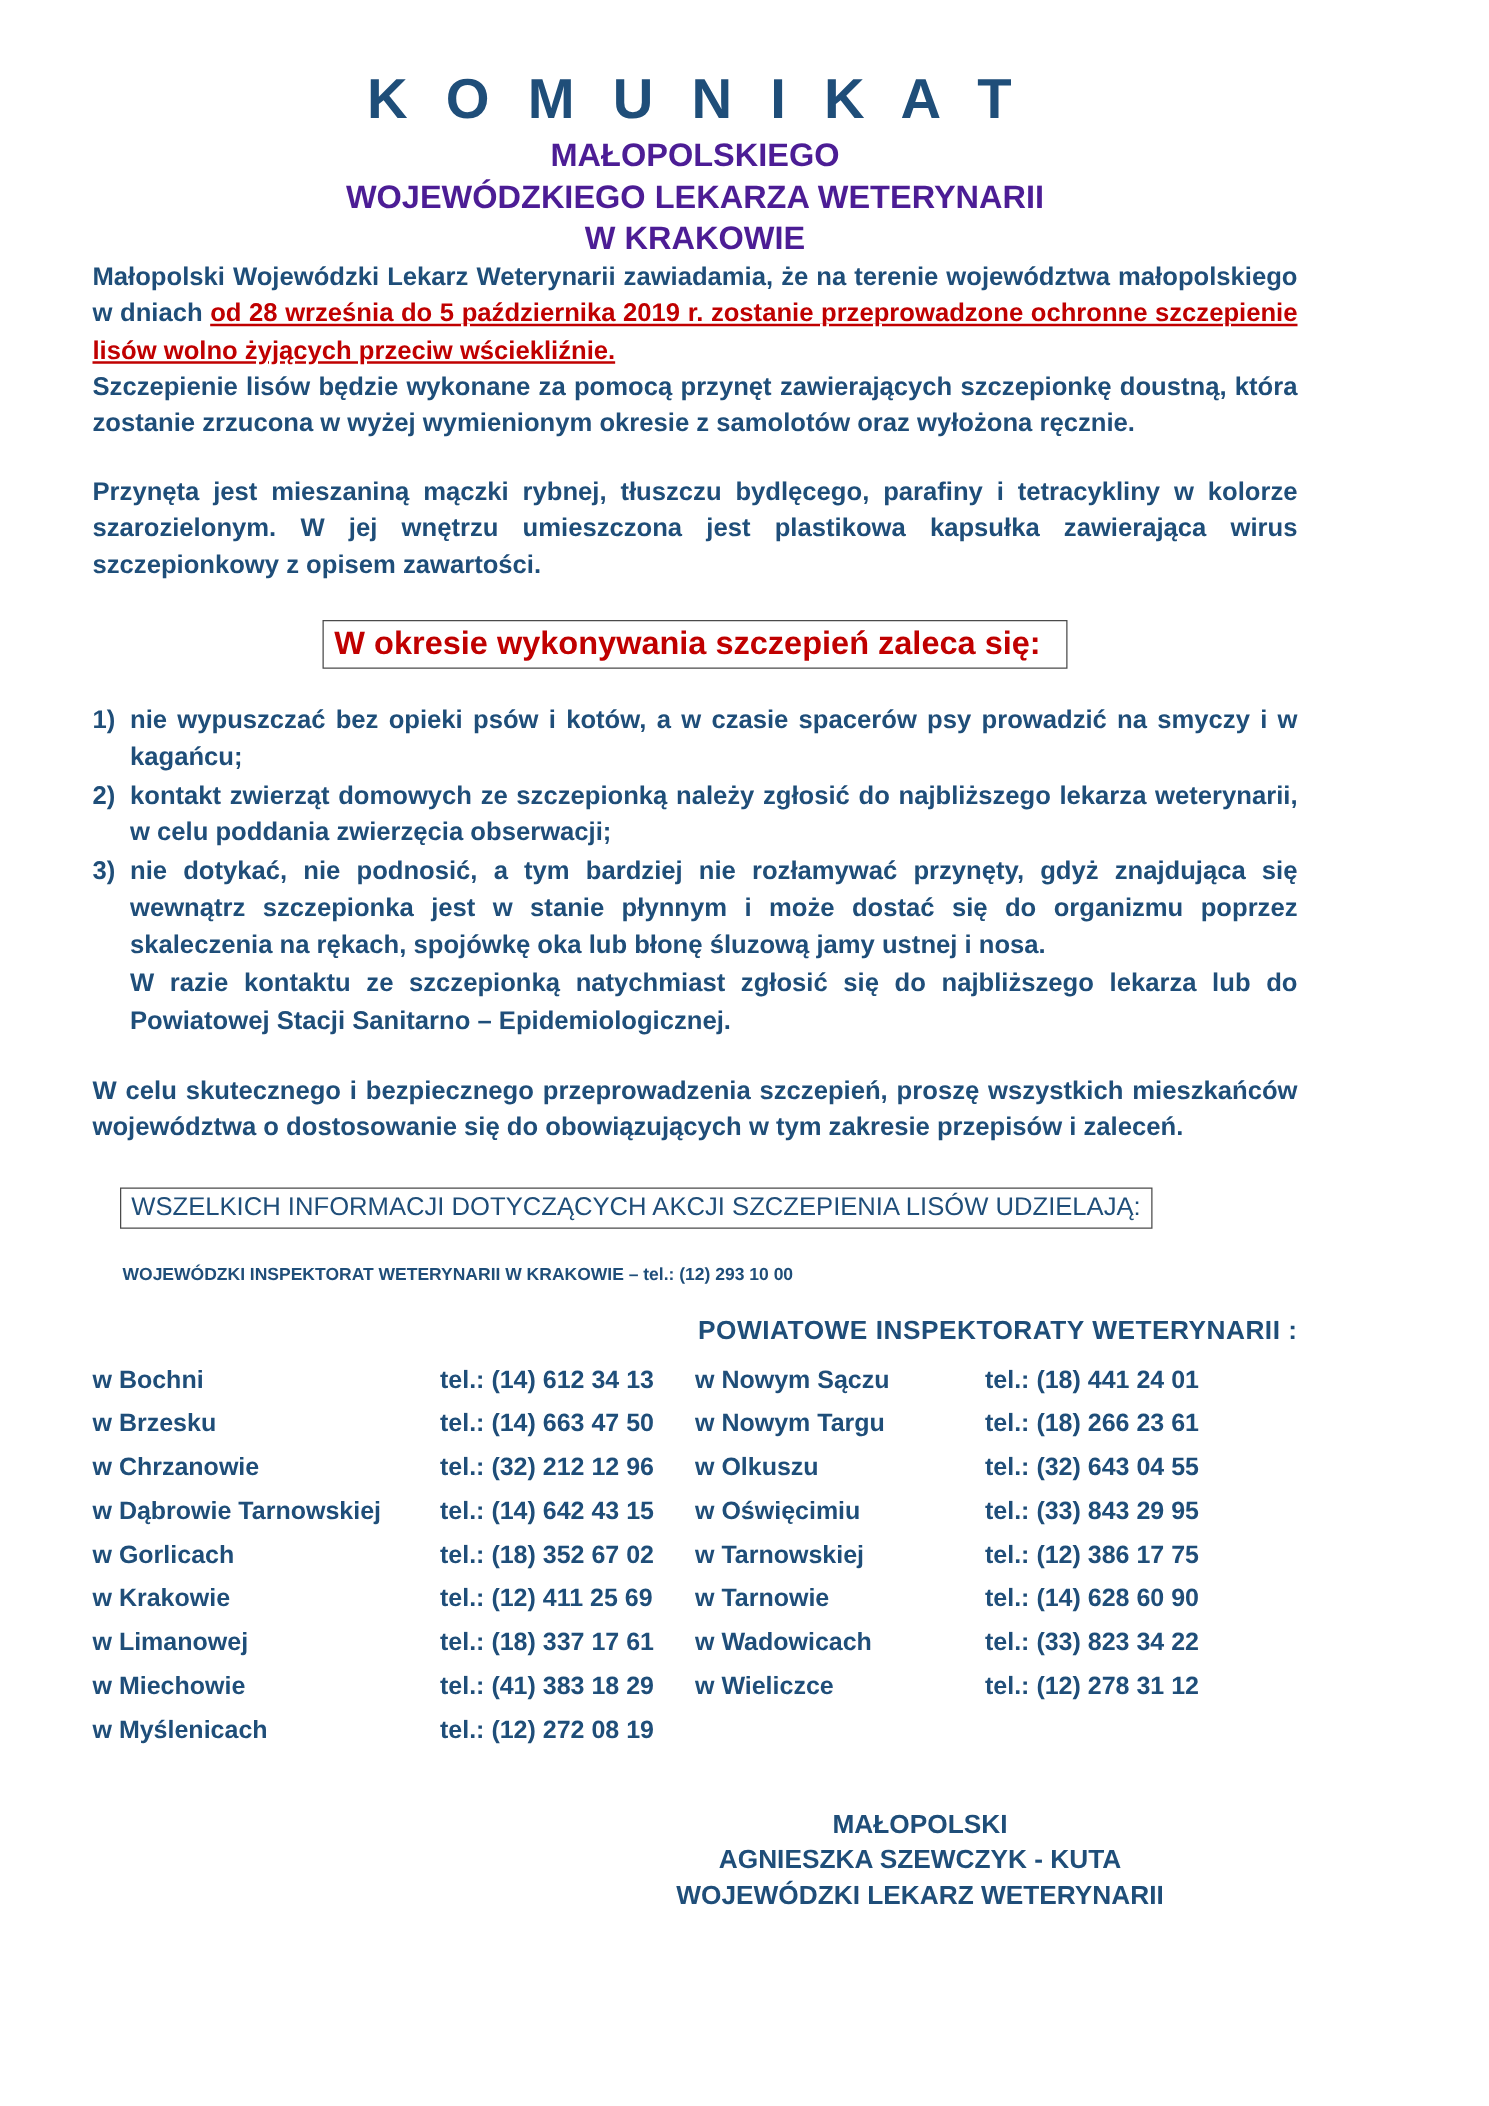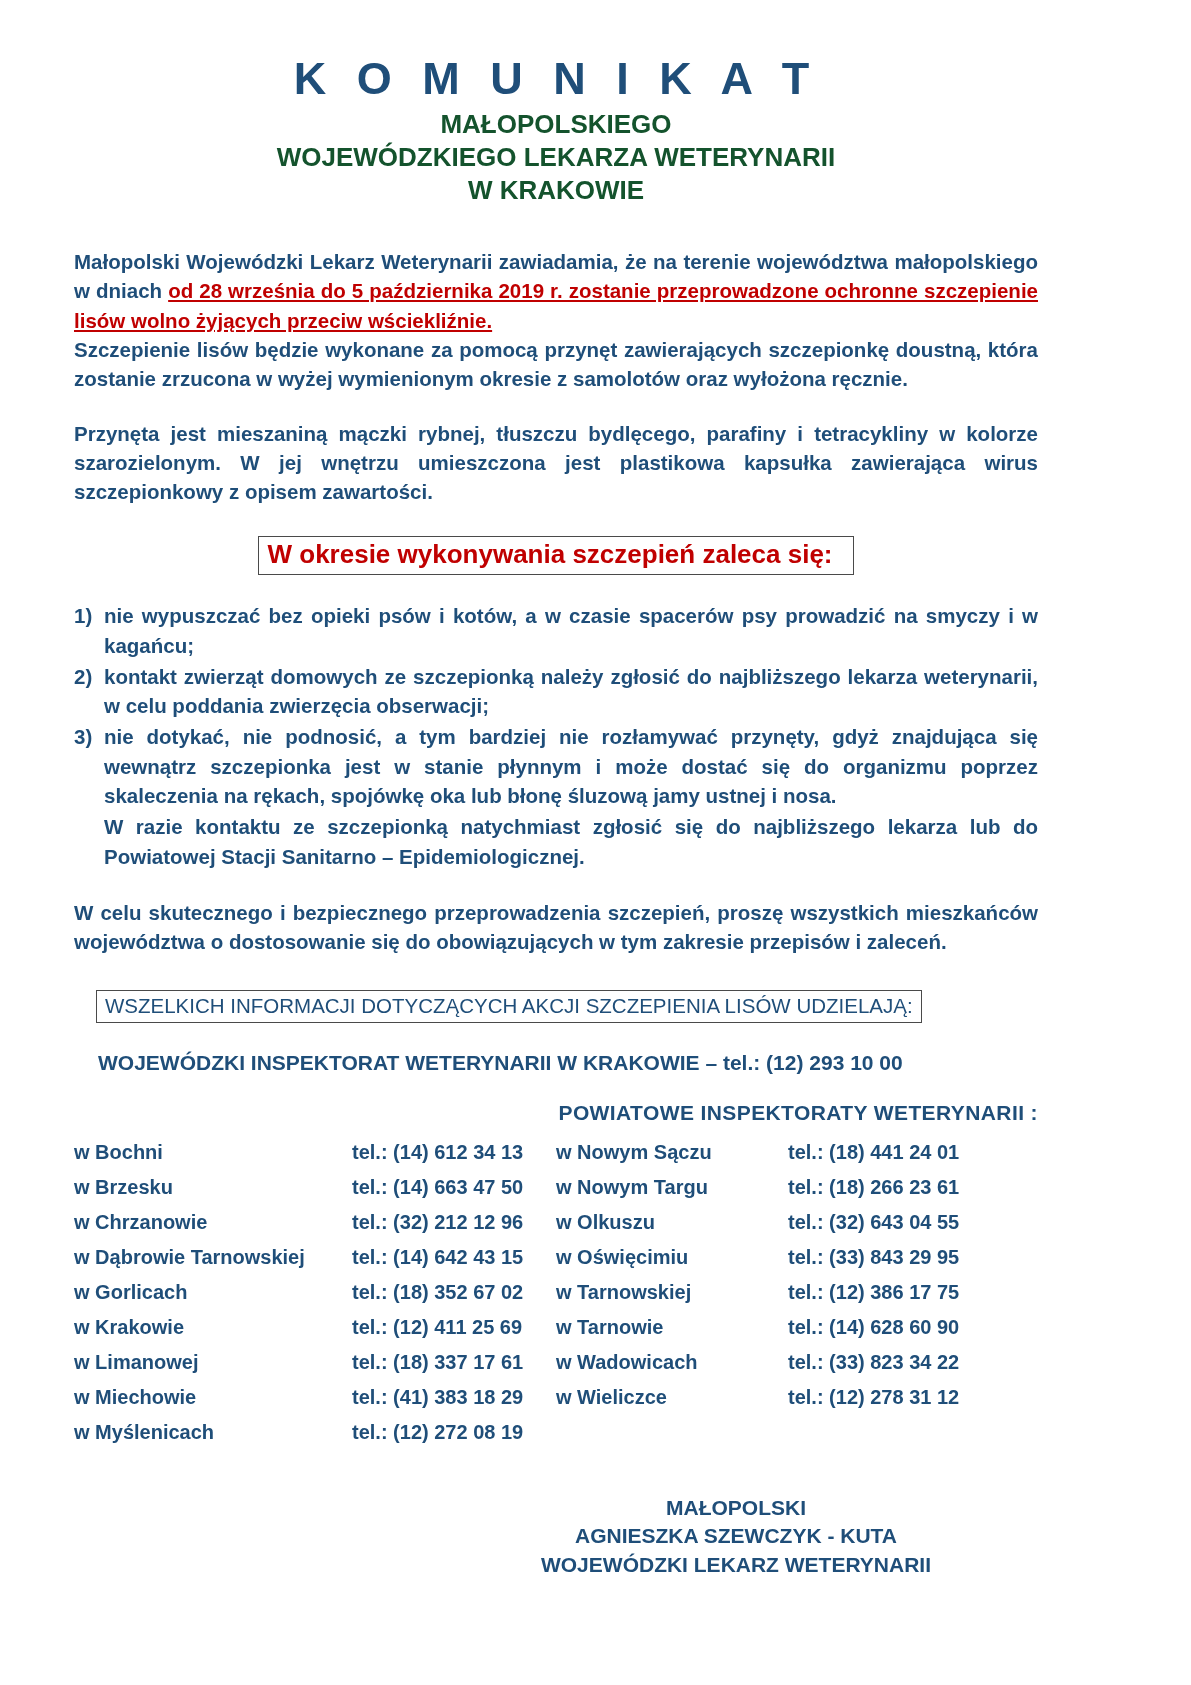--- a/index.html
+++ b/index.html
@@ -28,34 +28,34 @@
     font-weight: bold;
     letter-spacing: 9px;
     color: #1F4E79;
     margin: 8px 0 4px 0;
     line-height: 1.1;
   }
   .title-sub {
     text-align: center;
     font-size: 26px;
     font-weight: bold;
-    color: #14532d;
+    color: #4c1d95;
     line-height: 1.28;
   }
 
   
   .para {
     font-size: 20.5px;
     font-weight: bold;
     color: #1F4E79;
     text-align: justify;
     line-height: 1.42;
     margin: 0;
   }
-  .para.first { margin-top: 40px; }
+  .para.first { }
   .spacer-md { height: 26px; }
 
   .red-underline {
     color: #C00000;
     text-decoration: underline;
   }
 
   
   .boxed-red-wrap {
     text-align: center;
@@ -108,21 +108,21 @@
   .info-box {
     display: inline-block;
     border: 1.5px solid #4a4a4a;
     padding: 3px 8px 4px 8px;
     font-size: 20.5px;
     font-weight: normal;
     color: #1F4E79;
   }
   .inspectorate-line {
     margin: 28px 0 0 24px;
-    font-size: 21px;
+    font-size: 14px;
     font-weight: bold;
     color: #1F4E79;
   }
   .poviat-head {
     text-align: right;
     margin: 26px 0 10px 0;
     font-size: 21px;
     font-weight: bold;
     color: #1F4E79;
     letter-spacing: 0.4px;

